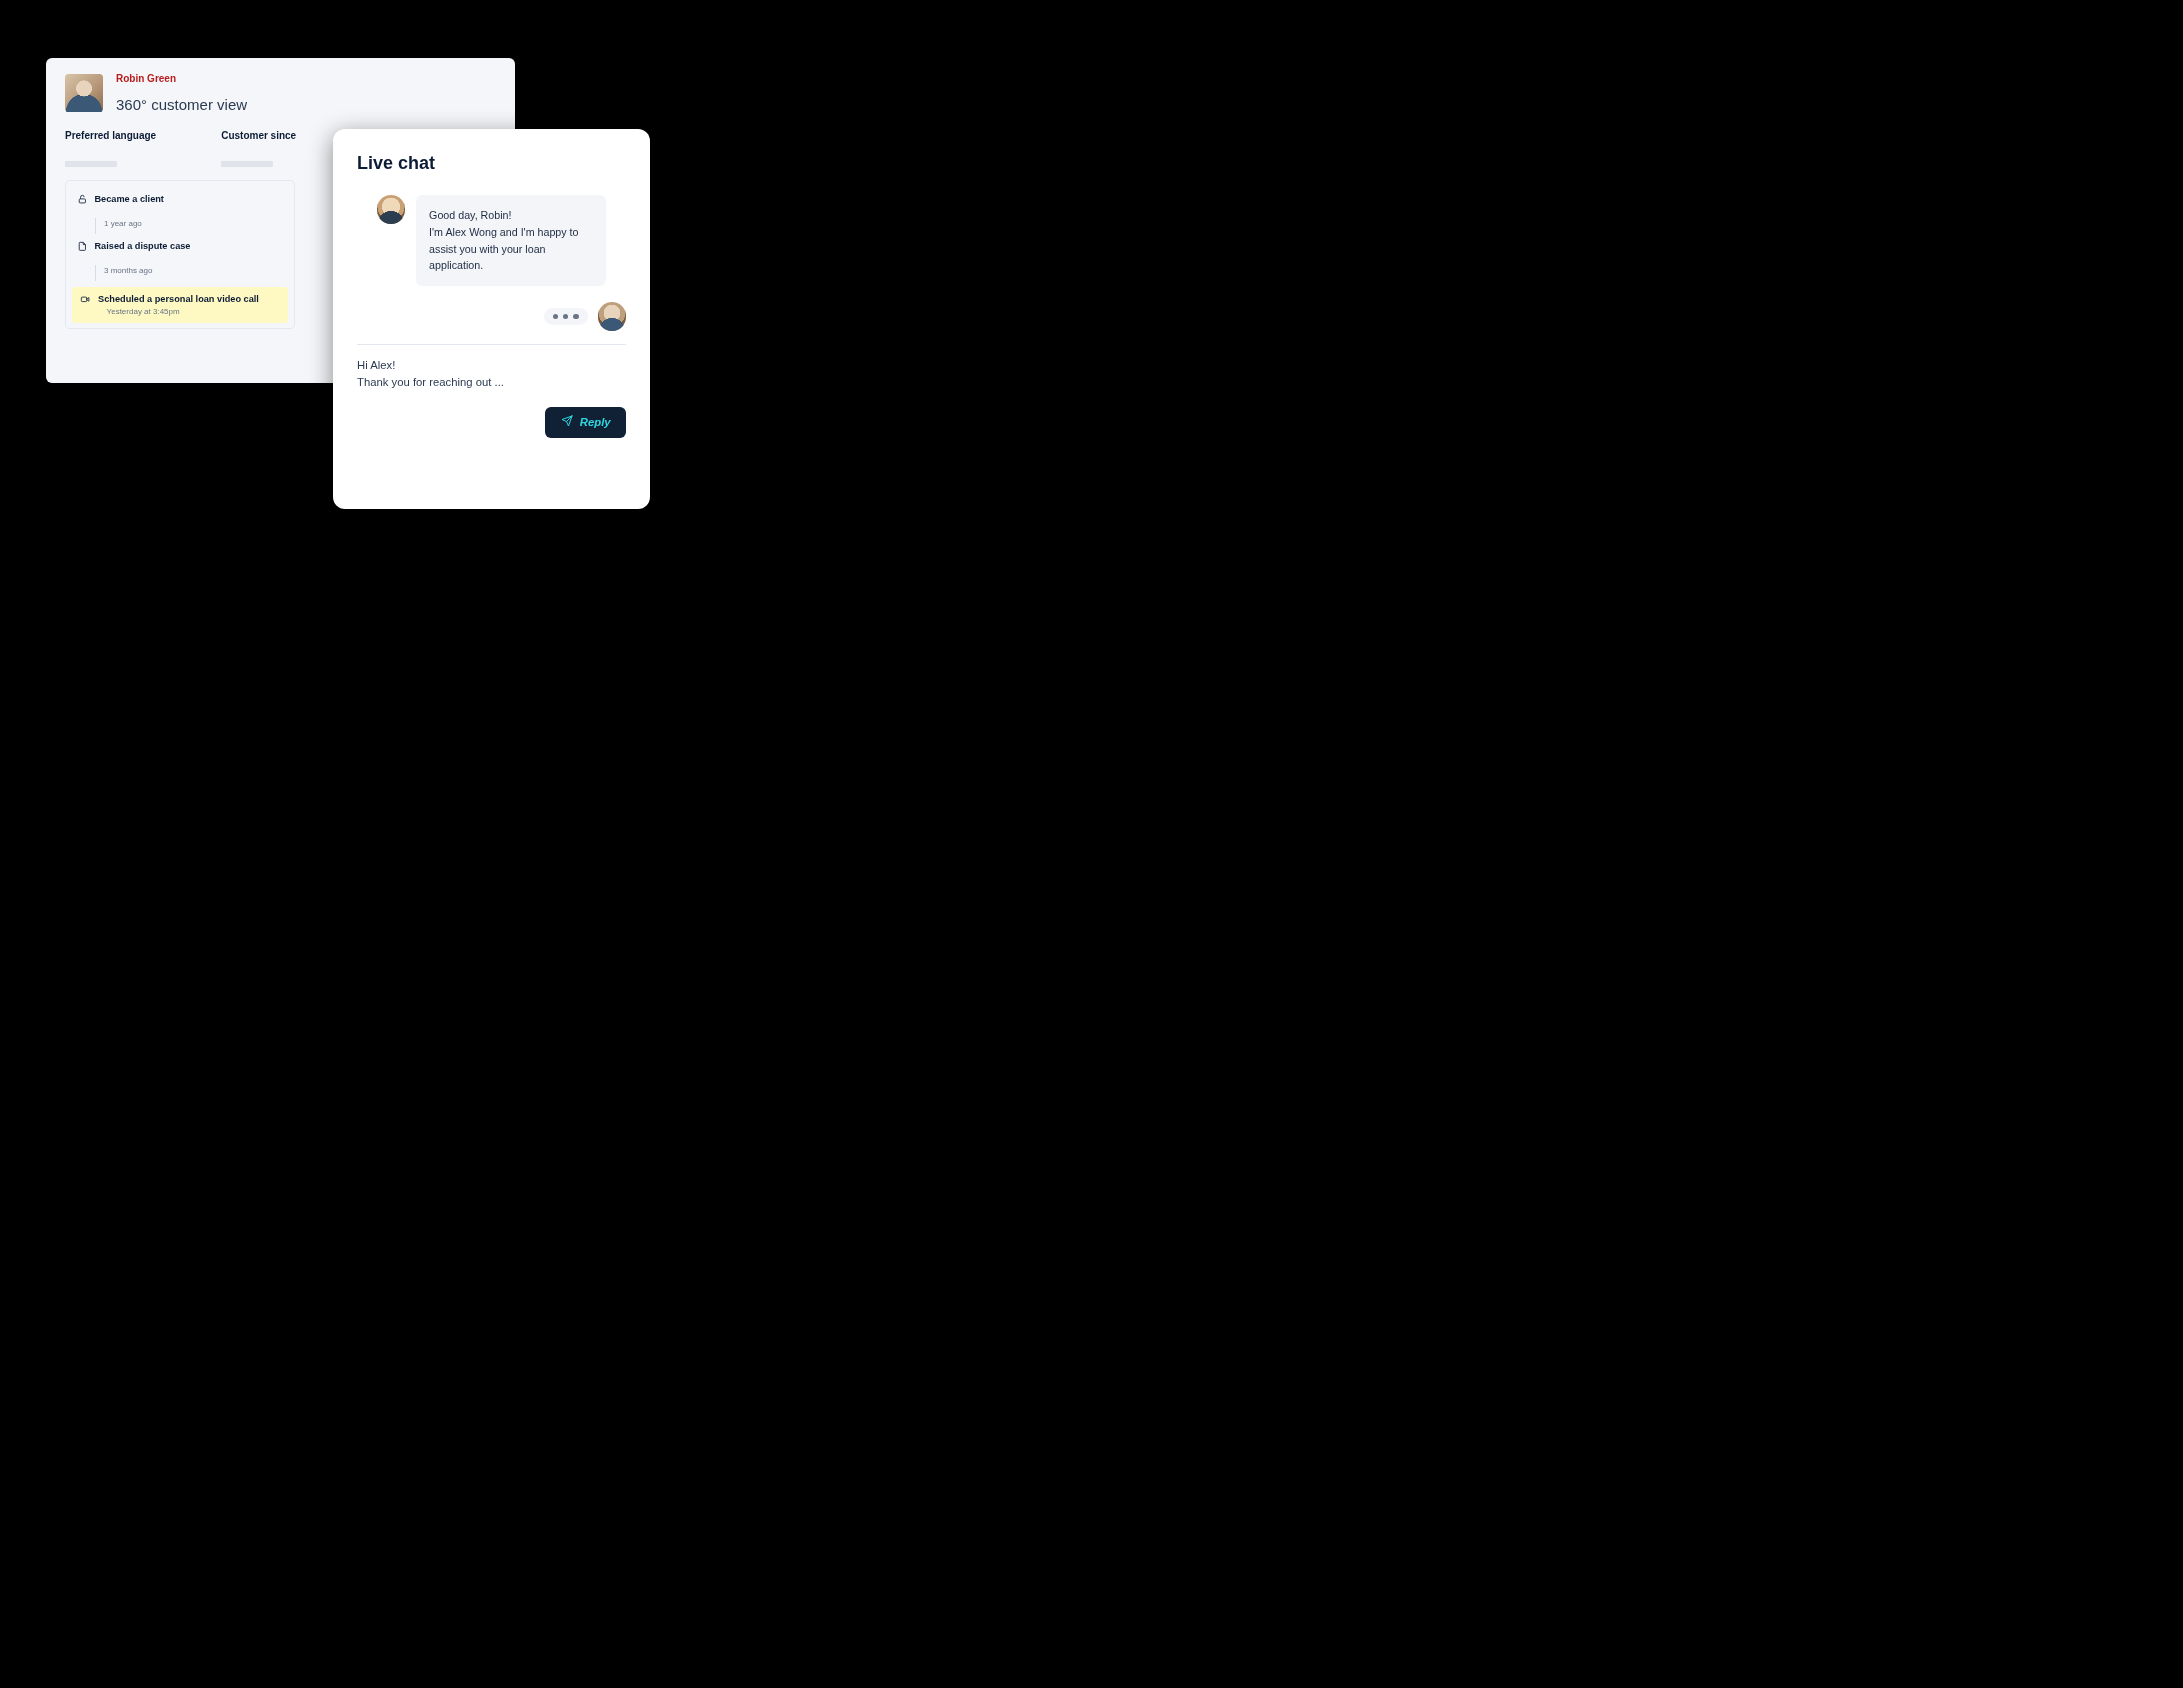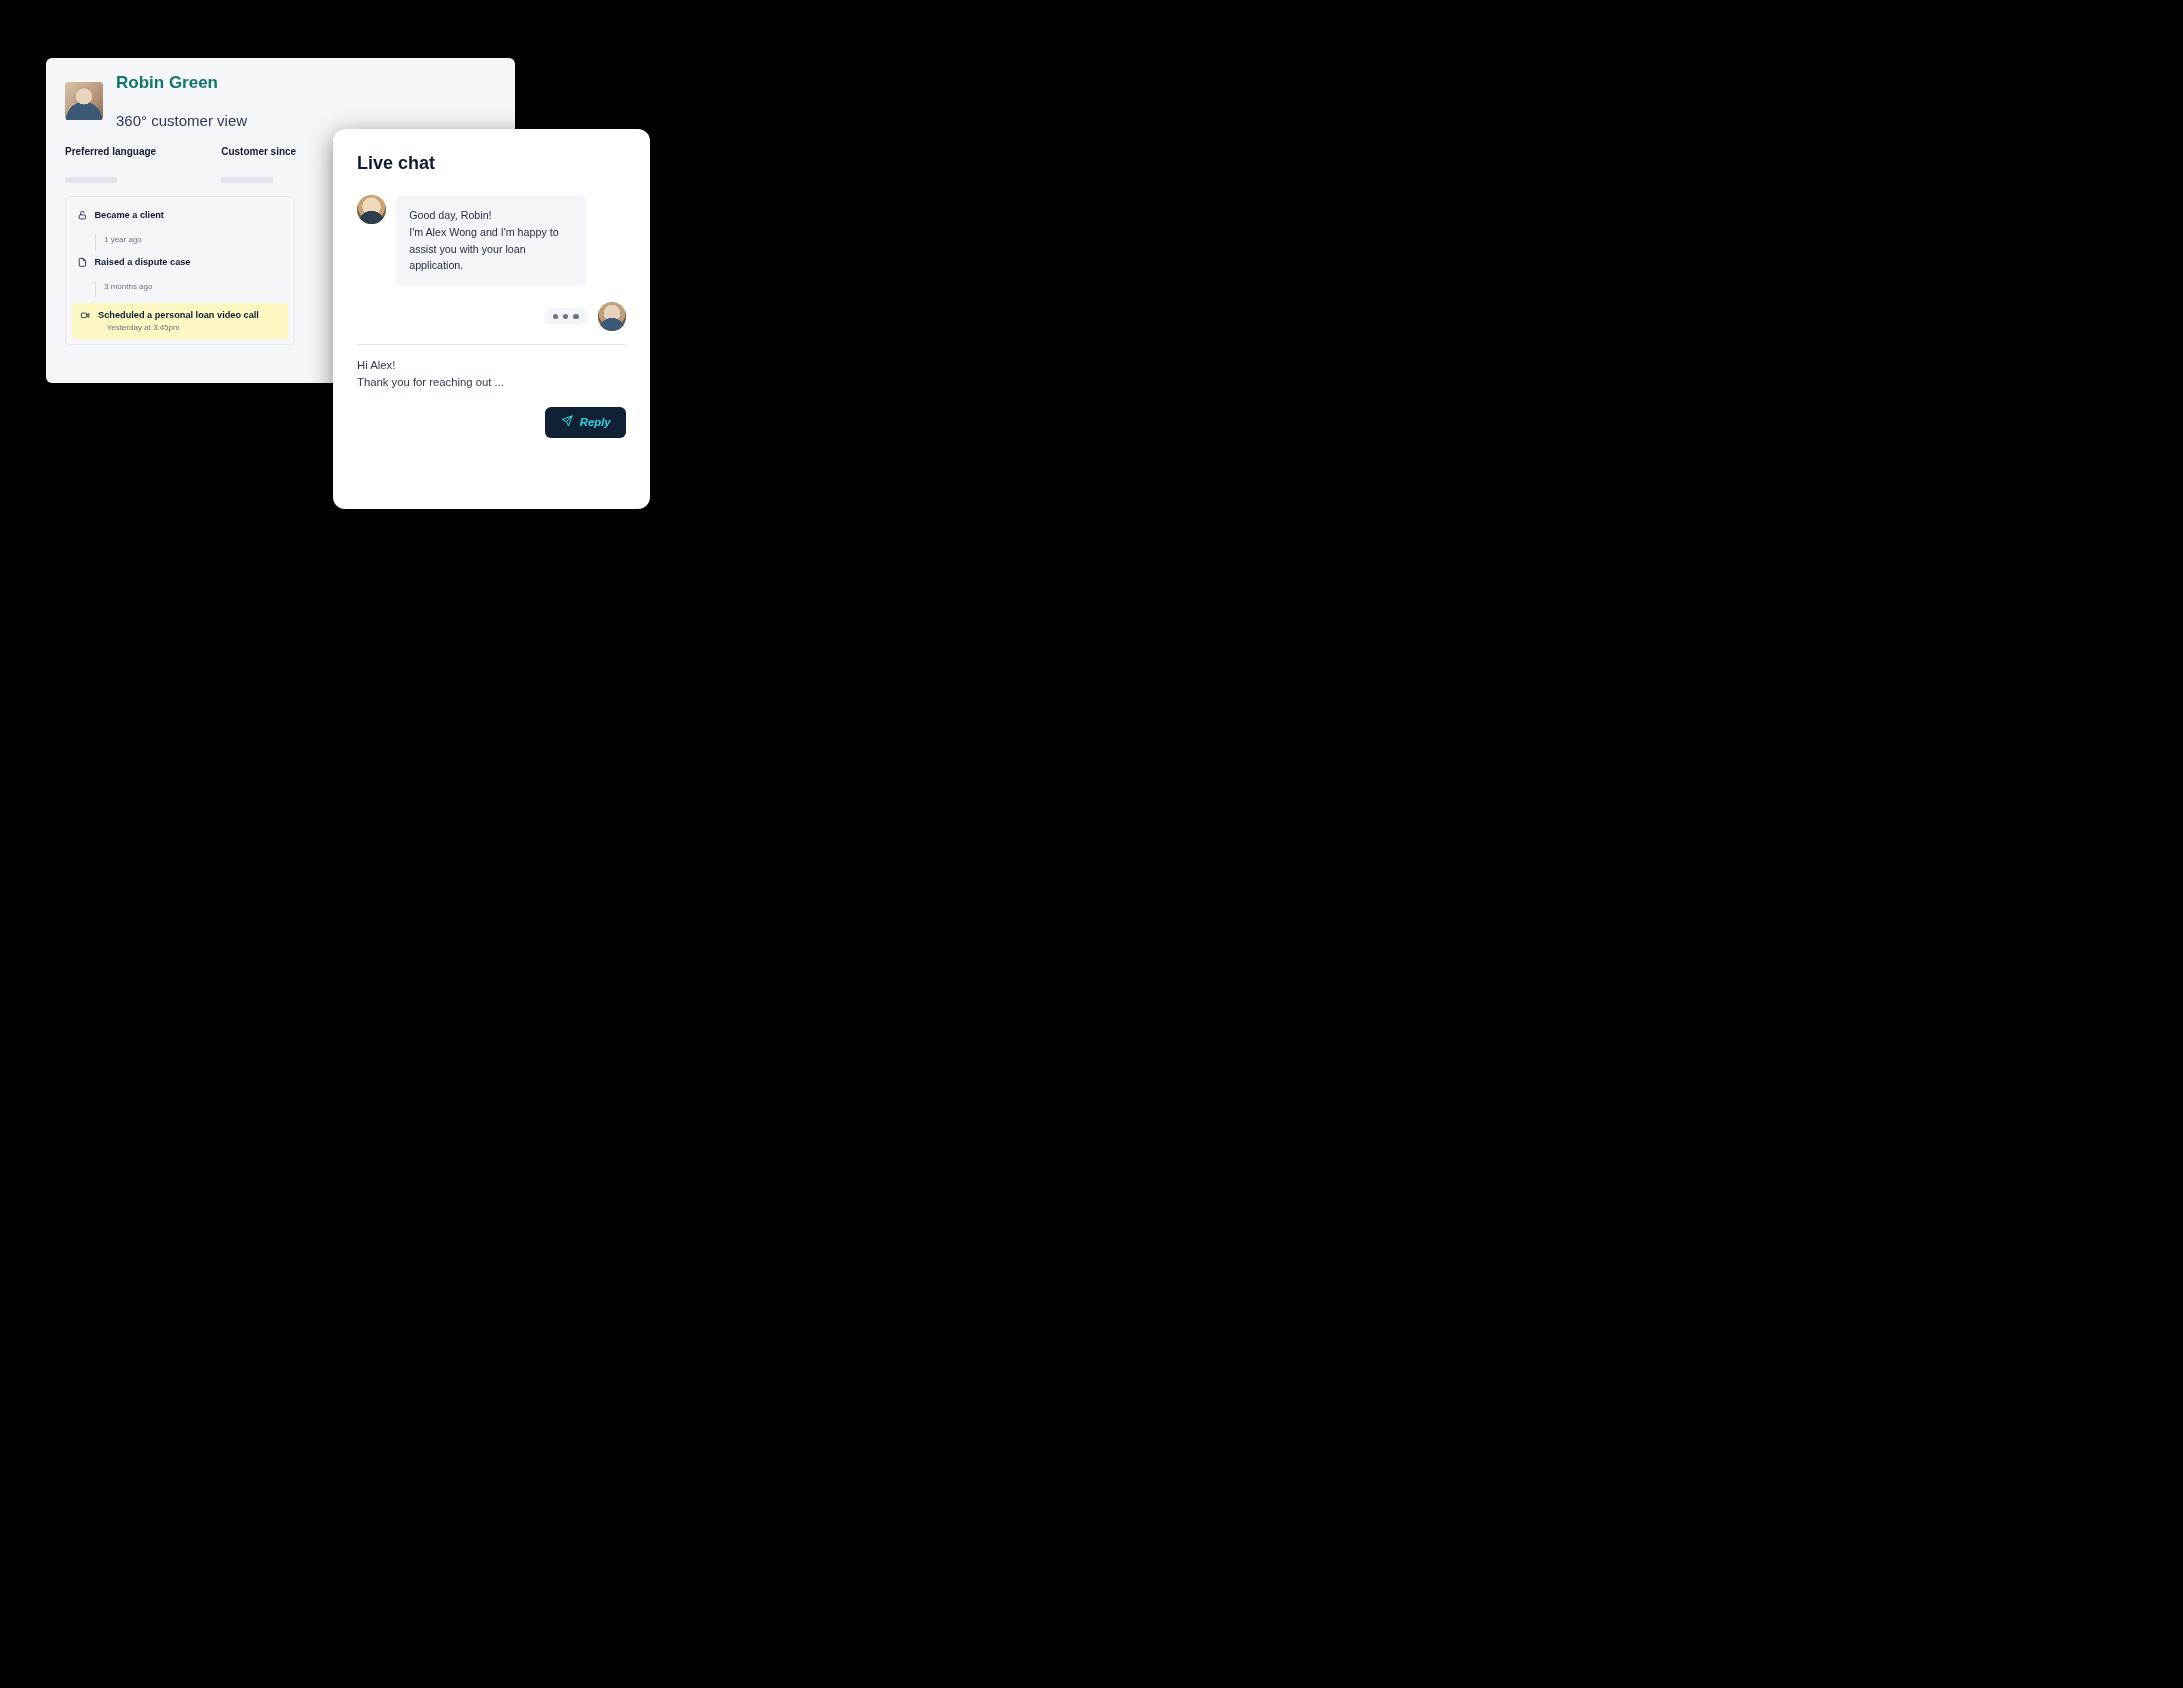--- a/index.html
+++ b/index.html
@@ -67,24 +67,24 @@
     position: relative;
     overflow: hidden;
   }
   .avatar-lg::after{
     content:"";
     position:absolute; inset:0;
     background: radial-gradient(circle at 50% 38%, #e8d4bd 0 26%, transparent 27%),
                 radial-gradient(circle at 50% 100%, #3b5876 0 42%, transparent 43%);
   }
   .cust-name {
-    font-size: 17px;
-    font-weight: 800;
-    color: #0f766e;
-    margin-bottom: 19px;
+    font-size: 10px;
+    font-weight: 800;
+    color: #b91c1c;
+    margin-bottom: 12px;
   }
   .cust-sub {
     font-size: 15px;
     color: #2b3a52;
   }
   .meta-row {
     display: flex;
     gap: 65px;
     margin-bottom: 13px;
   }
@@ -166,20 +166,21 @@
     font-size: 18px;
     font-weight: 800;
     color: #0c1c35;
     margin-bottom: 21.4px;
   }
   .msg-row {
     display: flex;
     gap: 10.7px;
     align-items: flex-start;
     margin-bottom: 16.6px;
+    justify-content: center;
   }
   .avatar-sm {
     width: 28.5px;
     height: 28.5px;
     border-radius: 50%;
     flex: 0 0 28.5px;
     position: relative;
     overflow: hidden;
   }
   .avatar-agent {

